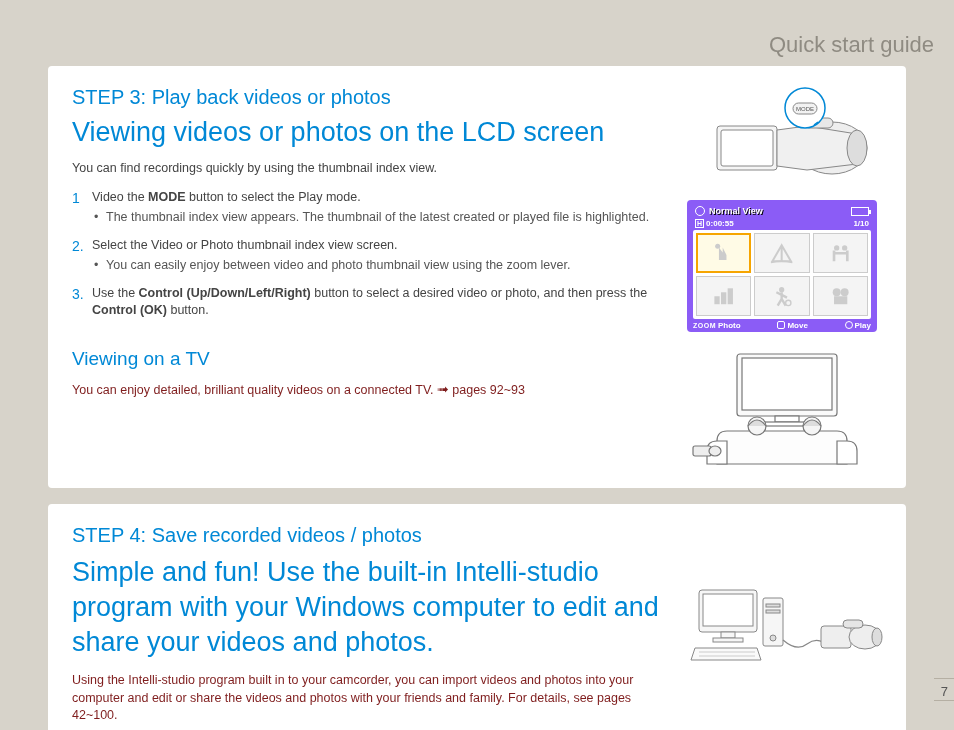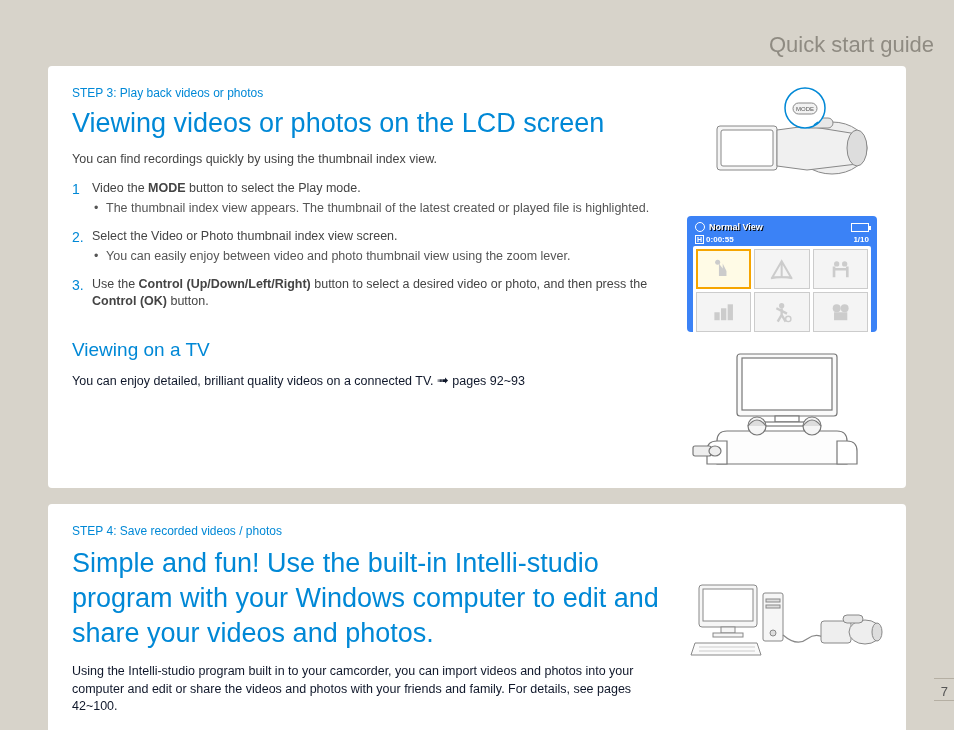--- a/index.html
+++ b/index.html
@@ -26,25 +26,25 @@
     background: #fff;
     border-radius: 4px;
     padding: 20px 24px 22px 24px;
     margin-bottom: 16px;
     display: flex;
     gap: 20px;
     width: 100%;
   }
   .text-col { flex: 1 1 auto; }
   .illus-col { flex: 0 0 200px; display: flex; flex-direction: column; gap: 14px; align-items: center; }
-  .step-label { color: #0088d6; font-size: 12px; margin-bottom: 8px; font-weight: 400;}
+  .step-label { color: #0088d6; font-size: 20px; margin-bottom: 8px; font-weight: 400;}
   .h-blue-lg { color: #0088d6; font-size: 27px; font-weight: 400; margin-bottom: 12px; }
   .h-blue-md { color: #0088d6; font-size: 19px; font-weight: 400; margin-bottom: 10px; }
   .para { font-size: 12.5px; color: #444; line-height: 1.35; margin-bottom: 12px;}
-  .para-small { font-size: 12.5px; color: #0f172a; line-height: 1.4;}
+  .para-small { font-size: 12.5px; color: #7f1d1d; line-height: 1.4;}
   ol.steps { list-style: none; counter-reset: stepc; padding-left: 0; }
   ol.steps > li { position: relative; padding-left: 20px; margin-bottom: 10px; font-size: 12.5px; color:#444; line-height:1.4; }
   ol.steps > li::before {
     counter-increment: stepc;
     content: counter(stepc);
     position: absolute; left: 0; top: 0;
     color: #0088d6; font-size: 14px; font-weight: 500;
   }
   ol.steps > li:nth-child(2)::before,
   ol.steps > li:nth-child(3)::before { content: counter(stepc) "."; }
@@ -52,21 +52,21 @@
   ul.bullets li { position: relative; font-size: 12.5px; color:#555; line-height:1.4; }
   ul.bullets li::before { content:"•"; position:absolute; left:-12px; }
   b { font-weight: 700; }
   .page-no-wrap {
     position: absolute;
     right: 0; top: 682px;
     display:flex; align-items:center; gap:6px;
   }
   .page-no-wrap .num { font-size:13px; color:#555; padding:2px 6px;}
   .cam-illus { width:190px; height:100px; border:none; position:relative;}
-  .lcd-illus { width:190px; height:116px; background:#3b82f6; border-radius:4px; padding:4px 6px 6px 6px; display:flex; flex-direction:column;margin-top:16px;}
+  .lcd-illus { width:190px; height:132px; background:#8b5cf6; border-radius:4px; padding:4px 6px 6px 6px; display:flex; flex-direction:column;}
   .lcd-top { display:flex; align-items:center; color:#fff; font-size:9px; font-weight:700; gap:4px; padding:2px 2px 3px 2px; font-family: Arial, sans-serif;}
   .lcd-top .bat { margin-left:auto; width:18px; height:9px; border:1px solid #fff; position:relative;}
   .lcd-top .bat::after{ content:""; position:absolute; right:-3px; top:2px; width:2px; height:4px; background:#fff;}
   .lcd-sub { display:flex; justify-content:space-between; color:#fff; font-size:8px; font-weight:700; padding:0 2px 2px 2px;}
   .thumb-grid { background:#fff; flex:1; border-radius:2px; display:grid; grid-template-columns:repeat(3,1fr); grid-template-rows:repeat(2,1fr); gap:3px; padding:3px;}
   .thumb { background:#f4f4f4; border:1px solid #ccc; display:flex; align-items:center; justify-content:center;}
   .thumb.sel { border:2px solid #f6a500; background:#fffbe6;}
   .thumb svg { width:70%; height:70%; }
   .lcd-bottom { display:flex; justify-content:space-between; color:#fff; font-size:8px; font-weight:700; padding-top:2px;}
   .lcd-bottom span { display:flex; align-items:center; gap:2px;}

